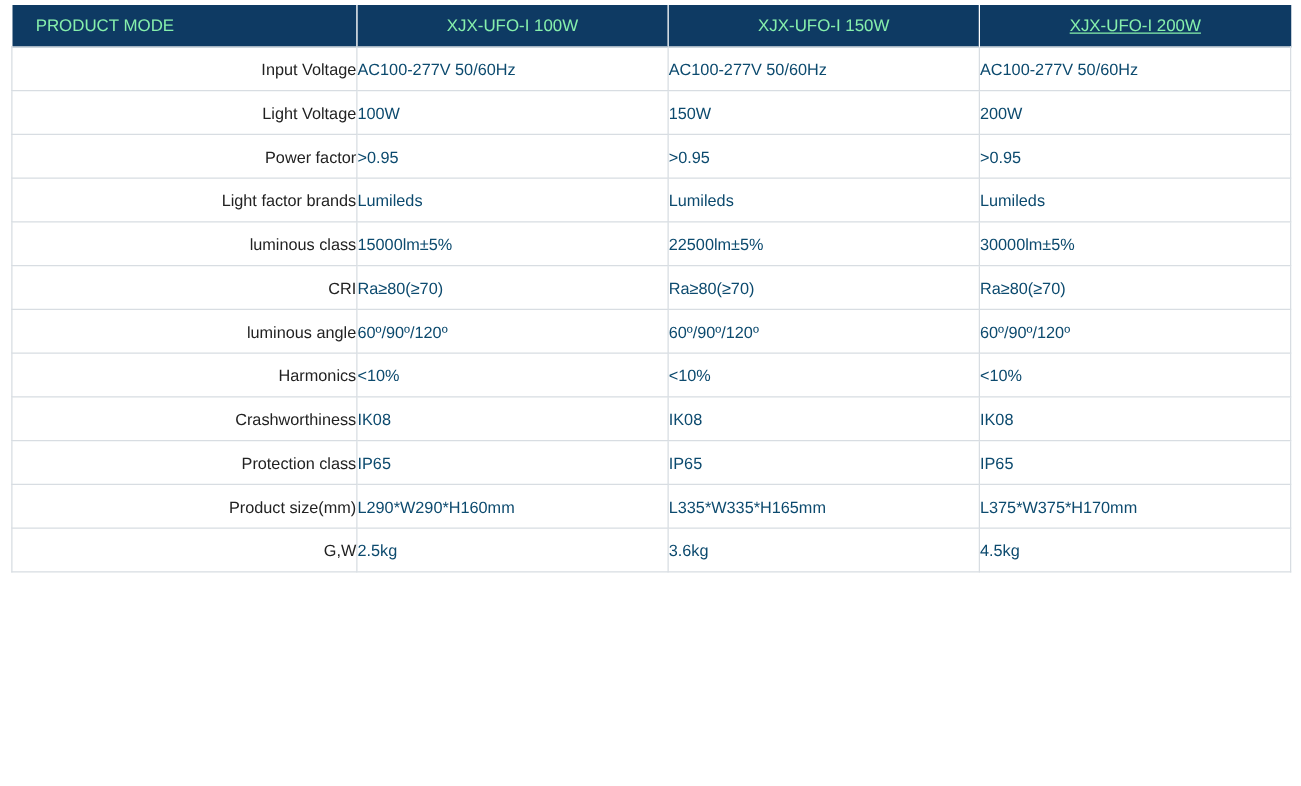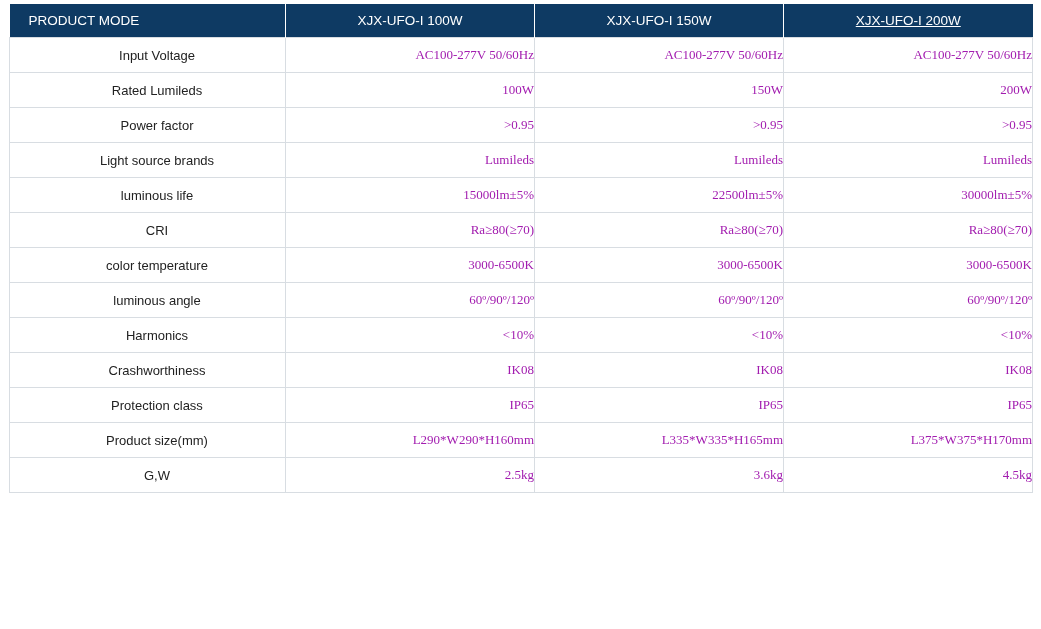--- a/index.html
+++ b/index.html
@@ -22,21 +22,21 @@
   table.spec-table {
     border-collapse: collapse;
     width: 1023px;
     table-layout: fixed;
   }
   table.spec-table col.col-label { width: 276px; }
   table.spec-table col.col-val { width: 249px; }
 
   thead th {
     background: #0e3a63;
-    color: #ffffff;
+    color: #86efac;
     font-size: 13.5px;
     font-weight: normal;
     height: 33px;
     line-height: 33px;
     padding: 0;
     border-right: 1px solid #ffffff;
     border-bottom: none;
     vertical-align: middle;
   }
   thead th:last-child { border-right: none; text-decoration: underline; }
@@ -50,28 +50,27 @@
 
   tbody td {
     height: 34px;
     font-size: 13px;
     padding: 0;
     border: 1px solid #d8dde2;
     vertical-align: middle;
     background: #ffffff;
   }
   tbody td.cell-label {
-    text-align: center;
+    text-align: right;
     padding-left: 19px;
     color: #222222;
   }
   tbody td.cell-val {
-    text-align: right;
-    color: #a21caf;
-    font-family: Liberation Serif, serif;
+    text-align: left;
+    color: #0c4a6e;
   }
   tbody tr:last-child td { border-bottom: 1px solid #d8dde2; }
 </style>
 </head>
 <body>
 
 <div class="spec-wrap">
   <table class="spec-table">
     <colgroup>
       <col class="col-label">
@@ -88,54 +87,48 @@
       </tr>
     </thead>
     <tbody id="spec-body">
         <tr>
           <td class="cell-label">Input Voltage</td>
           <td class="cell-val">AC100-277V 50/60Hz</td>
           <td class="cell-val">AC100-277V 50/60Hz</td>
           <td class="cell-val">AC100-277V 50/60Hz</td>
         </tr>
         <tr>
-          <td class="cell-label">Rated Lumileds</td>
+          <td class="cell-label">Light Voltage</td>
           <td class="cell-val">100W</td>
           <td class="cell-val">150W</td>
           <td class="cell-val">200W</td>
         </tr>
         <tr>
           <td class="cell-label">Power factor</td>
           <td class="cell-val">&gt;0.95</td>
           <td class="cell-val">&gt;0.95</td>
           <td class="cell-val">&gt;0.95</td>
         </tr>
         <tr>
-          <td class="cell-label">Light source brands</td>
+          <td class="cell-label">Light factor brands</td>
           <td class="cell-val">Lumileds</td>
           <td class="cell-val">Lumileds</td>
           <td class="cell-val">Lumileds</td>
         </tr>
         <tr>
-          <td class="cell-label">luminous life</td>
+          <td class="cell-label">luminous class</td>
           <td class="cell-val">15000lm±5%</td>
           <td class="cell-val">22500lm±5%</td>
           <td class="cell-val">30000lm±5%</td>
         </tr>
         <tr>
           <td class="cell-label">CRI</td>
           <td class="cell-val">Ra≥80(≥70)</td>
           <td class="cell-val">Ra≥80(≥70)</td>
           <td class="cell-val">Ra≥80(≥70)</td>
-        </tr>
-        <tr>
-          <td class="cell-label">color temperature</td>
-          <td class="cell-val">3000-6500K</td>
-          <td class="cell-val">3000-6500K</td>
-          <td class="cell-val">3000-6500K</td>
         </tr>
         <tr>
           <td class="cell-label">luminous angle</td>
           <td class="cell-val">60º/90º/120º</td>
           <td class="cell-val">60º/90º/120º</td>
           <td class="cell-val">60º/90º/120º</td>
         </tr>
         <tr>
           <td class="cell-label">Harmonics</td>
           <td class="cell-val">&lt;10%</td>

